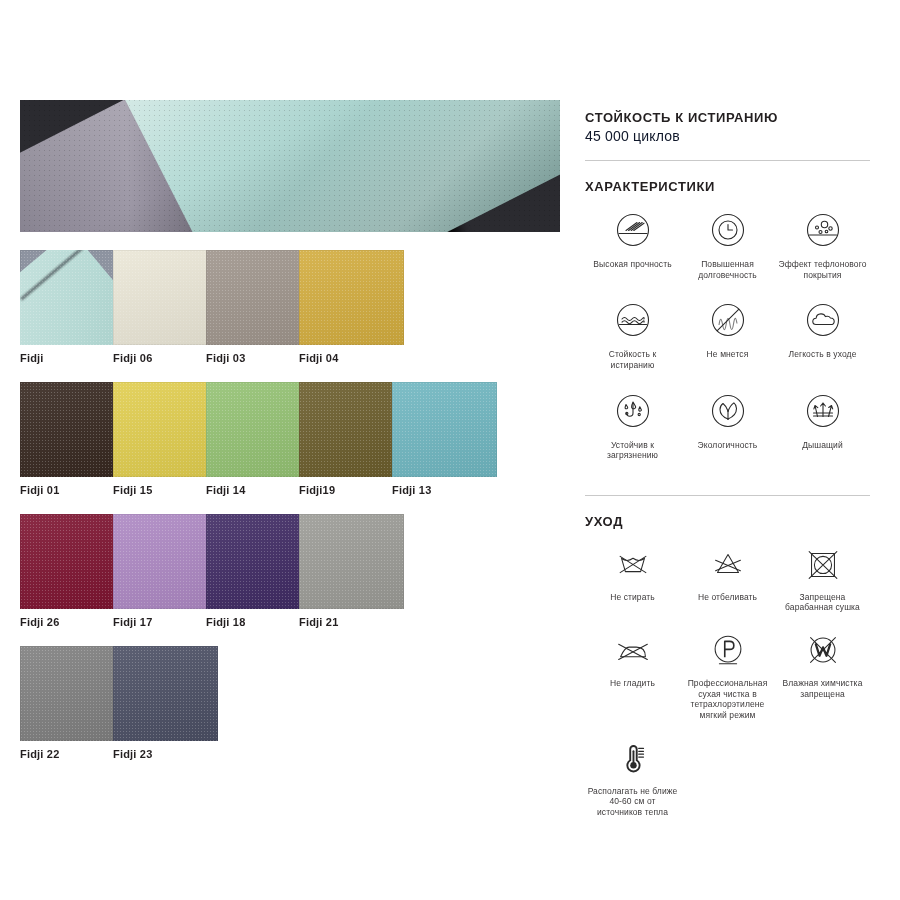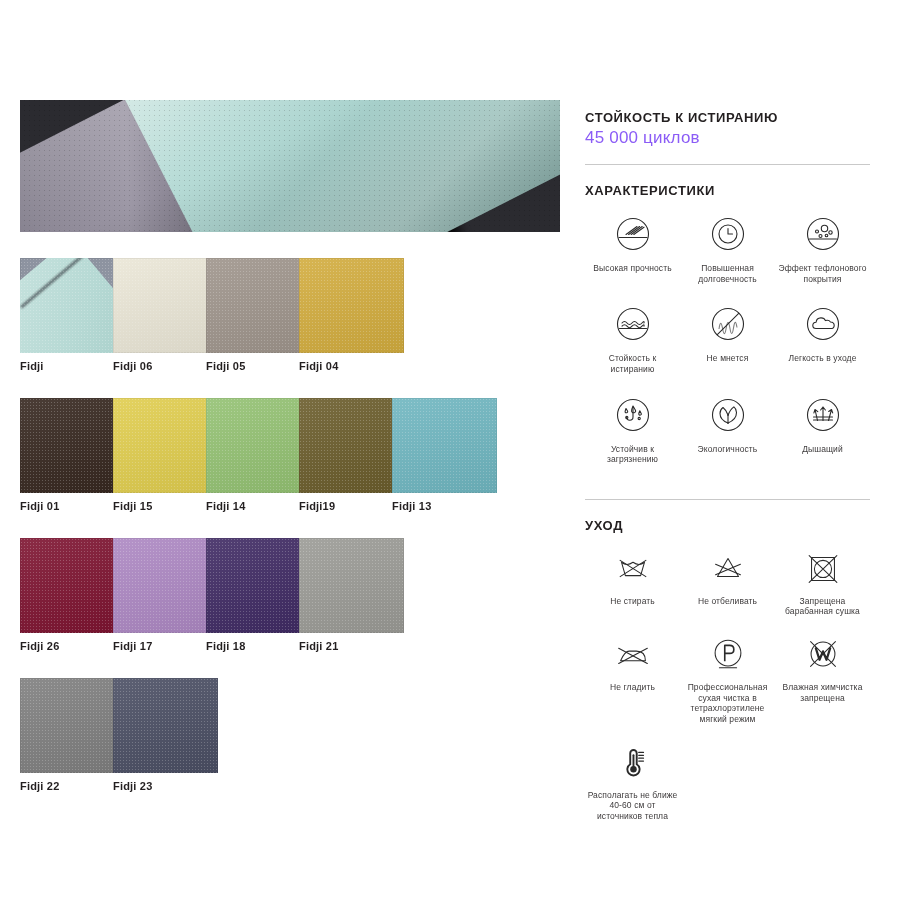--- a/index.html
+++ b/index.html
@@ -51,21 +51,21 @@
     background-image:
       radial-gradient(rgba(255,255,255,.55) 0.6px, transparent 0.7px),
       radial-gradient(rgba(0,0,0,.50) 0.6px, transparent 0.7px);
     background-size:4px 4px, 5px 5px;
     background-position:0 0, 2px 3px;
   }
 
   
   #swatch-grid{margin-top:18px;}
   .swatch-row{display:flex;gap:10px;margin-bottom:18px;}
-  .swatch-cell{width:83px;margin-top:8px;}
+  .swatch-cell{width:83px;}
   .swatch-chip{
     width:105px;height:95px;
     position:relative;overflow:hidden;
     box-shadow:inset 0 0 0 1px rgba(0,0,0,.06);
   }
   .swatch-chip .tex{
     position:absolute;inset:0;opacity:.30;
     background-image:
       radial-gradient(rgba(255,255,255,.75) 0.5px, transparent 0.6px),
       radial-gradient(rgba(0,0,0,.45) 0.5px, transparent 0.6px);
@@ -101,21 +101,21 @@
     position:absolute;left:-20px;top:-10px;width:180px;height:3px;
     transform:rotate(-40deg);background:rgba(20,20,30,.55);filter:blur(1px);
   }
 
   
   #right-column{position:absolute;left:585px;top:110px;width:285px;}
   .sec-title{
     font-size:13px;font-weight:bold;letter-spacing:.6px;color:#231f20;
     text-transform:uppercase;
   }
-  .sec-sub{font-size:17px;color:#8b5cf6;margin-top:3px;letter-spacing:.2px;}
+  .sec-sub{font-size:14px;color:#0f172a;margin-top:3px;letter-spacing:.2px;}
   .divider{height:1px;background:#c9c9c9;margin:16px 0 18px 0;}
 
   .icon-grid{display:flex;flex-wrap:wrap;}
   .icon-cell{
     width:95px;display:flex;flex-direction:column;align-items:center;
     margin-bottom:18px;
   }
   .icon-cell .glyph{width:44px;height:44px;}
   .icon-cell .cap{
     margin-top:7px;font-size:8.5px;line-height:1.25;text-align:center;
@@ -156,21 +156,21 @@
             <div class="tex"></div>
             <div class="sheen"></div>
           </div>
           <div class="swatch-label">Fidji 06</div>
         </div>
         <div class="swatch-cell">
           <div class="swatch-chip" style="background: rgb(158, 148, 139);">
             <div class="tex"></div>
             <div class="sheen"></div>
           </div>
-          <div class="swatch-label">Fidji 05</div>
+          <div class="swatch-label">Fidji 03</div>
         </div>
         <div class="swatch-cell">
           <div class="swatch-chip" style="background: rgb(210, 172, 62);">
             <div class="tex"></div>
             <div class="sheen"></div>
           </div>
           <div class="swatch-label">Fidji 04</div>
         </div>
       </div>
       <div class="swatch-row">

